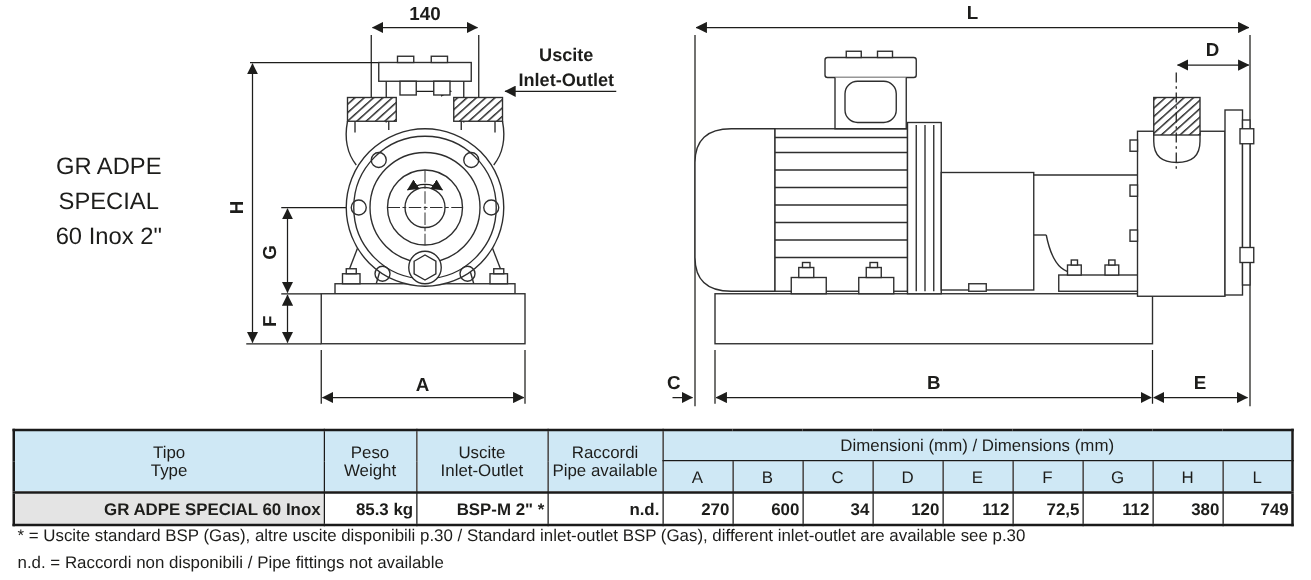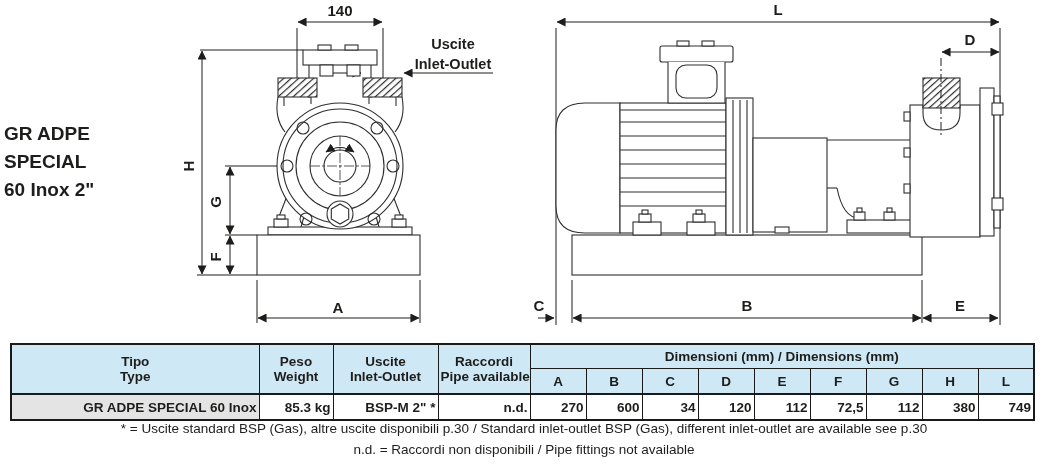--- a/index.html
+++ b/index.html
@@ -8,52 +8,52 @@
     --table_border:#1a1a1a;
     --ink:#1d1d1b;
     --line:#2e2e2e;
     --paper:#ffffff;
   }
   html,body{margin:0;padding:0;background:#fff;}
   body{font-family:"Liberation Sans",sans-serif;color:var(--ink);}
   .page{position:relative;width:1049px;height:464px;background:var(--paper);overflow:hidden;}
 
   .product-title{
-    position:absolute;left:4px;top:120px;width:126px;
-    font-weight:700;font-size:19px;line-height:28px;color:var(--ink);
+    position:absolute;left:24px;top:120px;width:126px;
+    text-align:center;font-weight:400;font-size:19px;line-height:28px;color:var(--ink);
   }
 
   .drawing{position:absolute;top:0;}
   .drawing.front{left:183px;}
   .drawing.side{left:525px;}
   svg text{font-family:"Liberation Sans",sans-serif;font-size:15px;font-weight:700;fill:var(--ink);}
   svg .callout-text{font-size:14.5px;}
 
   table.specs{
     position:absolute;left:10px;top:343px;width:1025px;
     border-collapse:collapse;table-layout:fixed;
     font-size:13.5px;color:var(--ink);
     border:2px solid var(--table_border);
   }
   table.specs th,table.specs td{
     border:1px solid var(--table_border);
     text-align:center;vertical-align:middle;
-    padding:1px 2px;font-weight:700;overflow:hidden;white-space:nowrap;
+    padding:1px 2px;font-weight:400;overflow:hidden;white-space:nowrap;
   }
   table.specs thead th{background:var(--header_bg);}
   table.specs thead{border-bottom:2px solid var(--table_border);}
   table.specs .hdr2{line-height:15.5px;padding:3px 2px;}
   table.specs .dims-span{height:21px;margin-top:16px;}
   table.specs .dimcol{height:22px;}
   table.specs tbody td{height:22px;font-weight:700;background:#fff;text-align:right;}
   table.specs td.rowlabel{background:var(--row_label_bg);}
 
   .footnotes{
     position:absolute;left:14px;top:418px;width:1020px;
-    font-size:13.5px;line-height:21px;color:var(--ink);text-align:center;
+    font-size:13.5px;line-height:21px;color:var(--ink);
   }
 </style>
 </head>
 <body>
 
 <div class="page">
 
   <div class="product-title">
     <div>GR ADPE</div>
     <div>SPECIAL</div>

